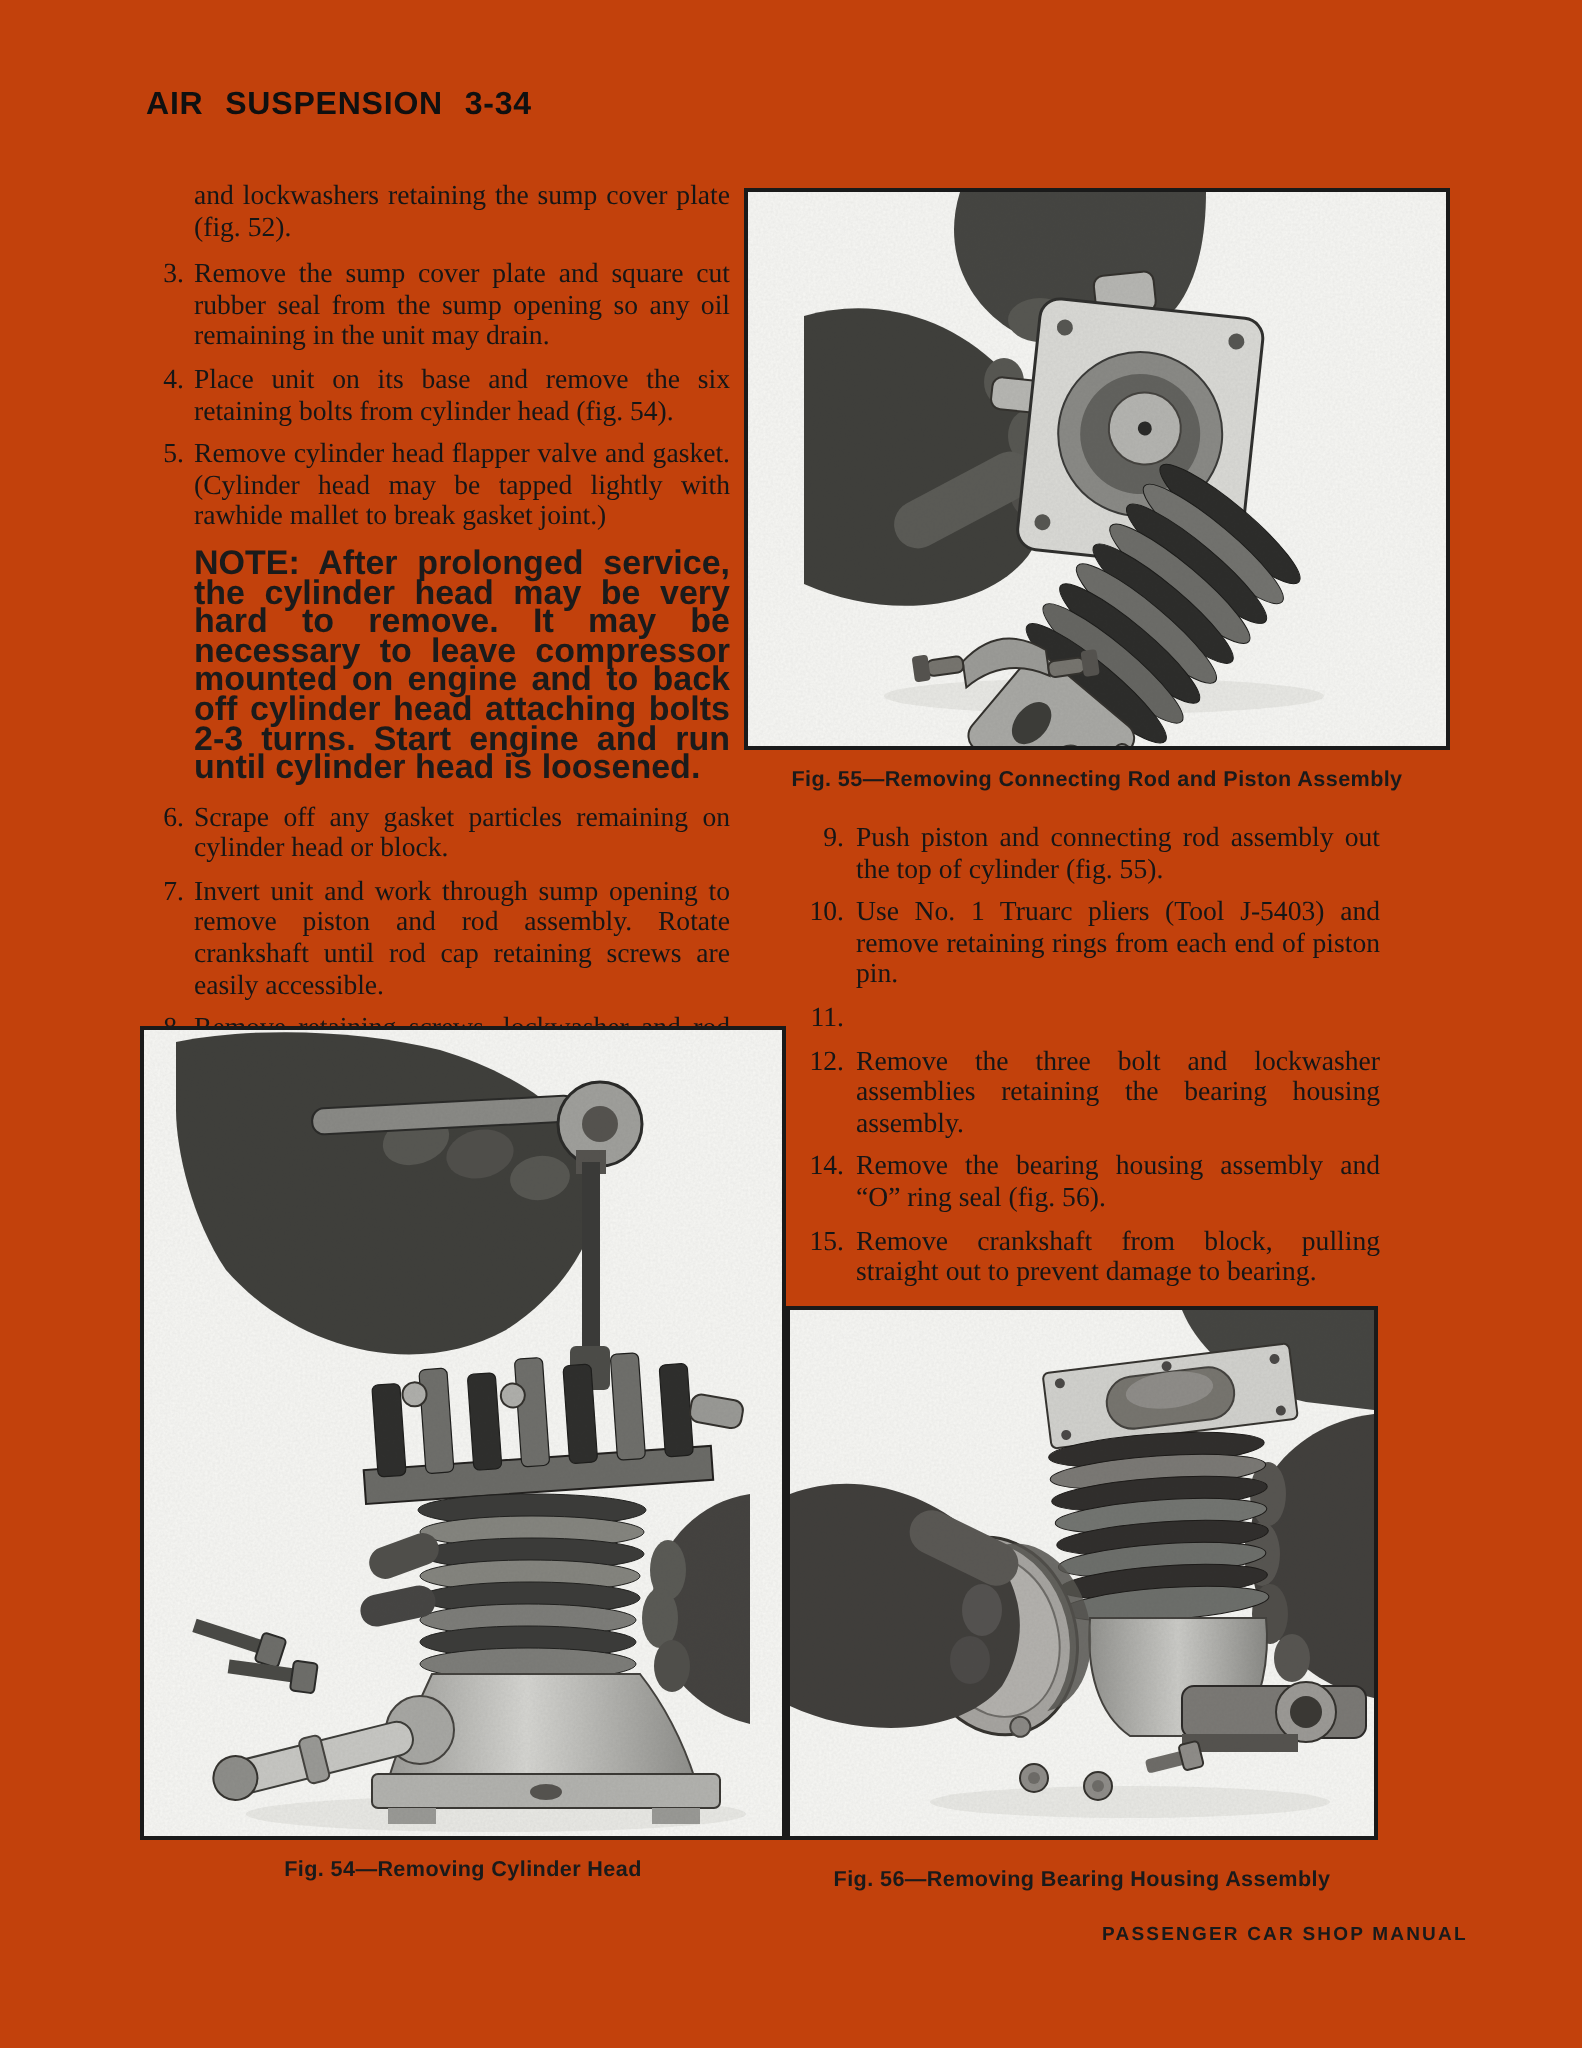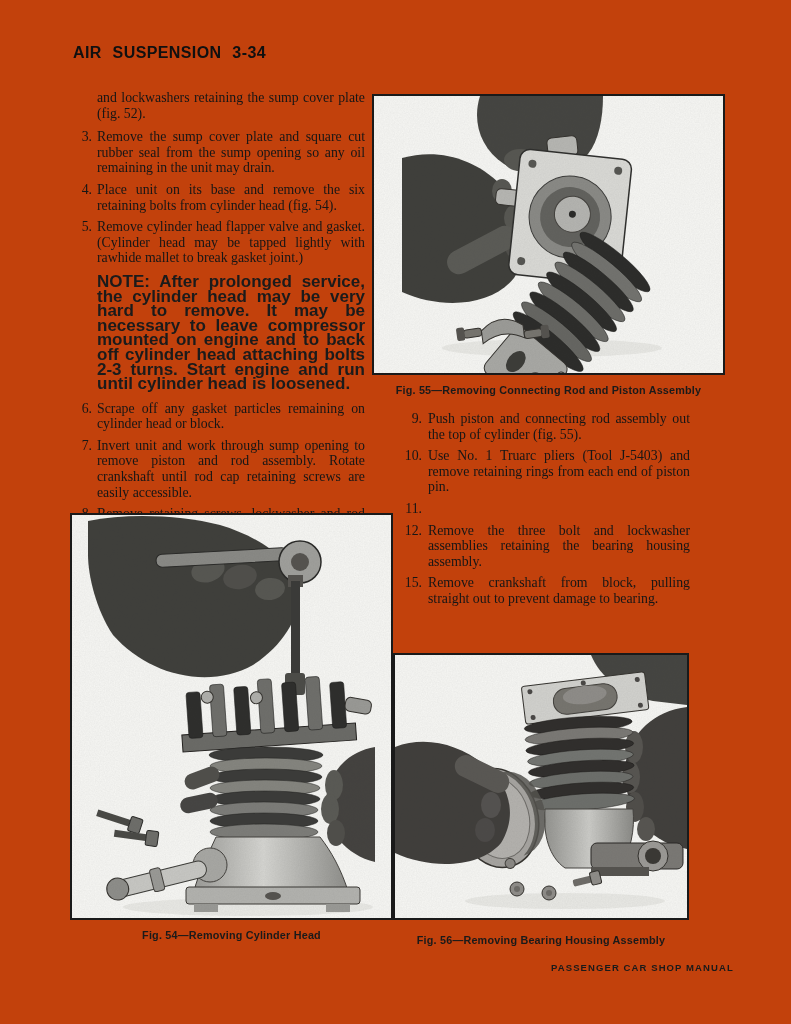--- a/index.html
+++ b/index.html
@@ -156,20 +156,24 @@
       <span class="txt">Use No. 1 Truarc pliers (Tool J-5403) and remove retaining rings from each end of piston pin.</span>
     </div>
     <div class="step">
       <span class="num">11.</span>
     </div>
     <div class="step">
       <span class="num">12.</span>
       <span class="txt">Remove the three bolt and lockwasher assemblies retaining the bearing housing assembly.</span>
     </div>
     <div class="step">
+      <span class="num">14.</span>
+      <span class="txt">Remove the bearing housing assembly and “O” ring seal (fig. 56).</span>
+    </div>
+    <div class="step">
       <span class="num">15.</span>
       <span class="txt">Remove crankshaft from block, pulling straight out to prevent damage to bearing.</span>
     </div>
   </div>
 
   <div class="figure fig54">
     <div class="frame">
       <svg viewBox="0 0 287 403">
         <defs>
           <filter id="g54">

